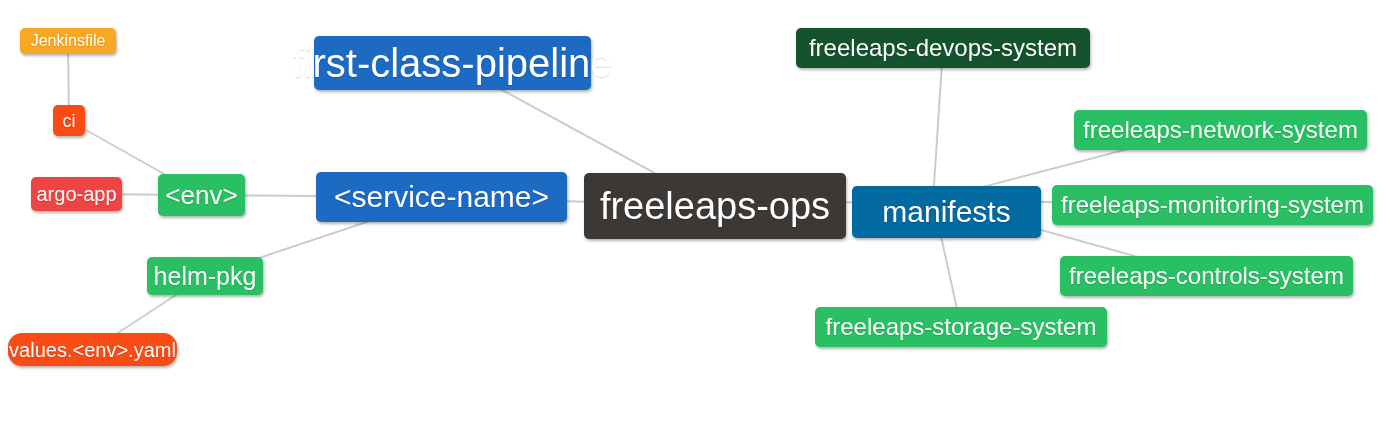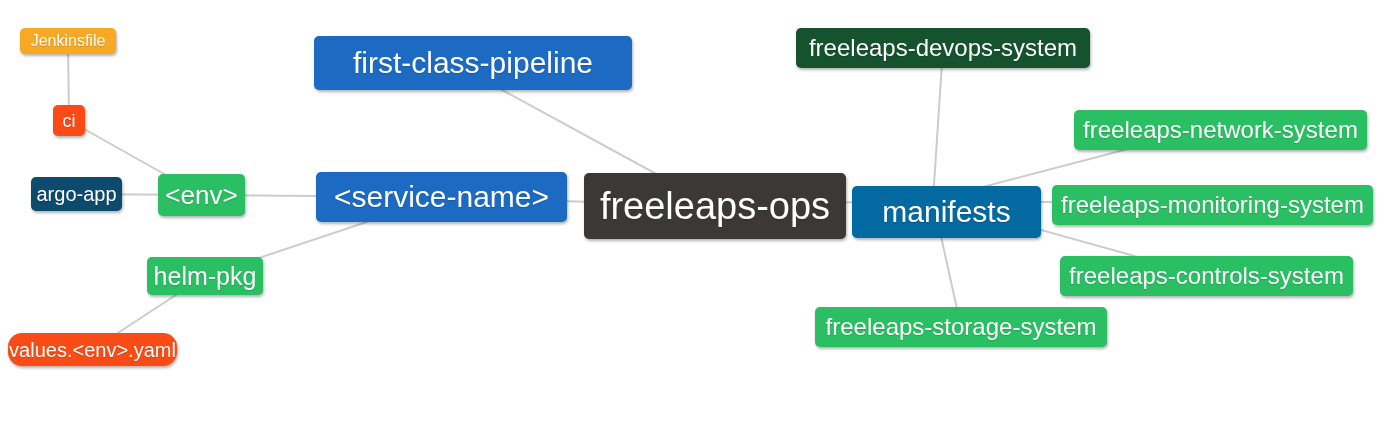--- a/index.html
+++ b/index.html
@@ -65,42 +65,42 @@
       <line x1="933" y1="200" x2="943" y2="48" stroke="#cccccc" stroke-width="2"></line>
       <line x1="933" y1="200" x2="1200.5" y2="130" stroke="#cccccc" stroke-width="2"></line>
       <line x1="933" y1="200" x2="1212.5" y2="205" stroke="#cccccc" stroke-width="2"></line>
       <line x1="933" y1="200" x2="1206.5" y2="276" stroke="#cccccc" stroke-width="2"></line>
       <line x1="933" y1="200" x2="961" y2="327" stroke="#cccccc" stroke-width="2"></line>
     </svg>
   <div class="nodes-layer" id="nodes-layer">
       <div class="node" style="left: 584px; top: 173px; width: 262px; height: 66px; background: rgb(59, 56, 54); font-size: 38px;">
         <span>freeleaps-ops</span>
       </div>
-      <div class="node" style="left: 314px; top: 36px; width: 318px; height: 54px; background: rgb(29, 106, 194); font-size: 30px; align-items: center;">
+      <div class="node" style="left: 314px; top: 36px; width: 277px; height: 54px; background: rgb(29, 106, 194); font-size: 40px; align-items: center;">
         <span>first-class-pipeline</span>
       </div>
       <div class="node" style="left: 316px; top: 172px; width: 251px; height: 50px; background: rgb(29, 106, 194); font-size: 30px;">
         <span>&lt;service-name&gt;</span>
       </div>
       <div class="node" style="left: 852px; top: 186px; width: 189px; height: 52px; background: #0369a1; font-size: 30px;">
         <span>manifests</span>
       </div>
       <div class="node" style="left: 158px; top: 174px; width: 87px; height: 42px; background: rgb(41, 191, 98); font-size: 26px;">
         <span>&lt;env&gt;</span>
       </div>
       <div class="node" style="left: 147px; top: 257px; width: 116px; height: 38px; background: rgb(41, 191, 98); font-size: 25px;">
         <span>helm-pkg</span>
       </div>
       <div class="node" style="left: 20px; top: 28px; width: 96px; height: 26px; background: rgb(248, 168, 34); font-size: 16px;">
         <span>Jenkinsfile</span>
       </div>
       <div class="node" style="left: 53px; top: 105px; width: 32px; height: 31px; background: rgb(249, 75, 22); font-size: 18px;">
         <span>ci</span>
       </div>
-      <div class="node" style="left: 31px; top: 177px; width: 91px; height: 34px; background: #0c4a6e; font-size: 20px;">
+      <div class="node" style="left: 31px; top: 177px; width: 91px; height: 34px; background: #ef4444; font-size: 20px;">
         <span>argo-app</span>
       </div>
       <div class="node" style="left: 8px; top: 333px; width: 169px; height: 33px; background: rgb(249, 75, 22); font-size: 20px; border-radius: 14px;">
         <span>values.&lt;env&gt;.yaml</span>
       </div>
       <div class="node" style="left: 796px; top: 28px; width: 294px; height: 40px; background: #14532d; font-size: 24px;">
         <span>freeleaps-devops-system</span>
       </div>
       <div class="node" style="left: 1054px; top: 110px; width: 293px; height: 40px; background: rgb(41, 191, 98); font-size: 24px; margin-left: 20px;">
         <span>freeleaps-network-system</span>

